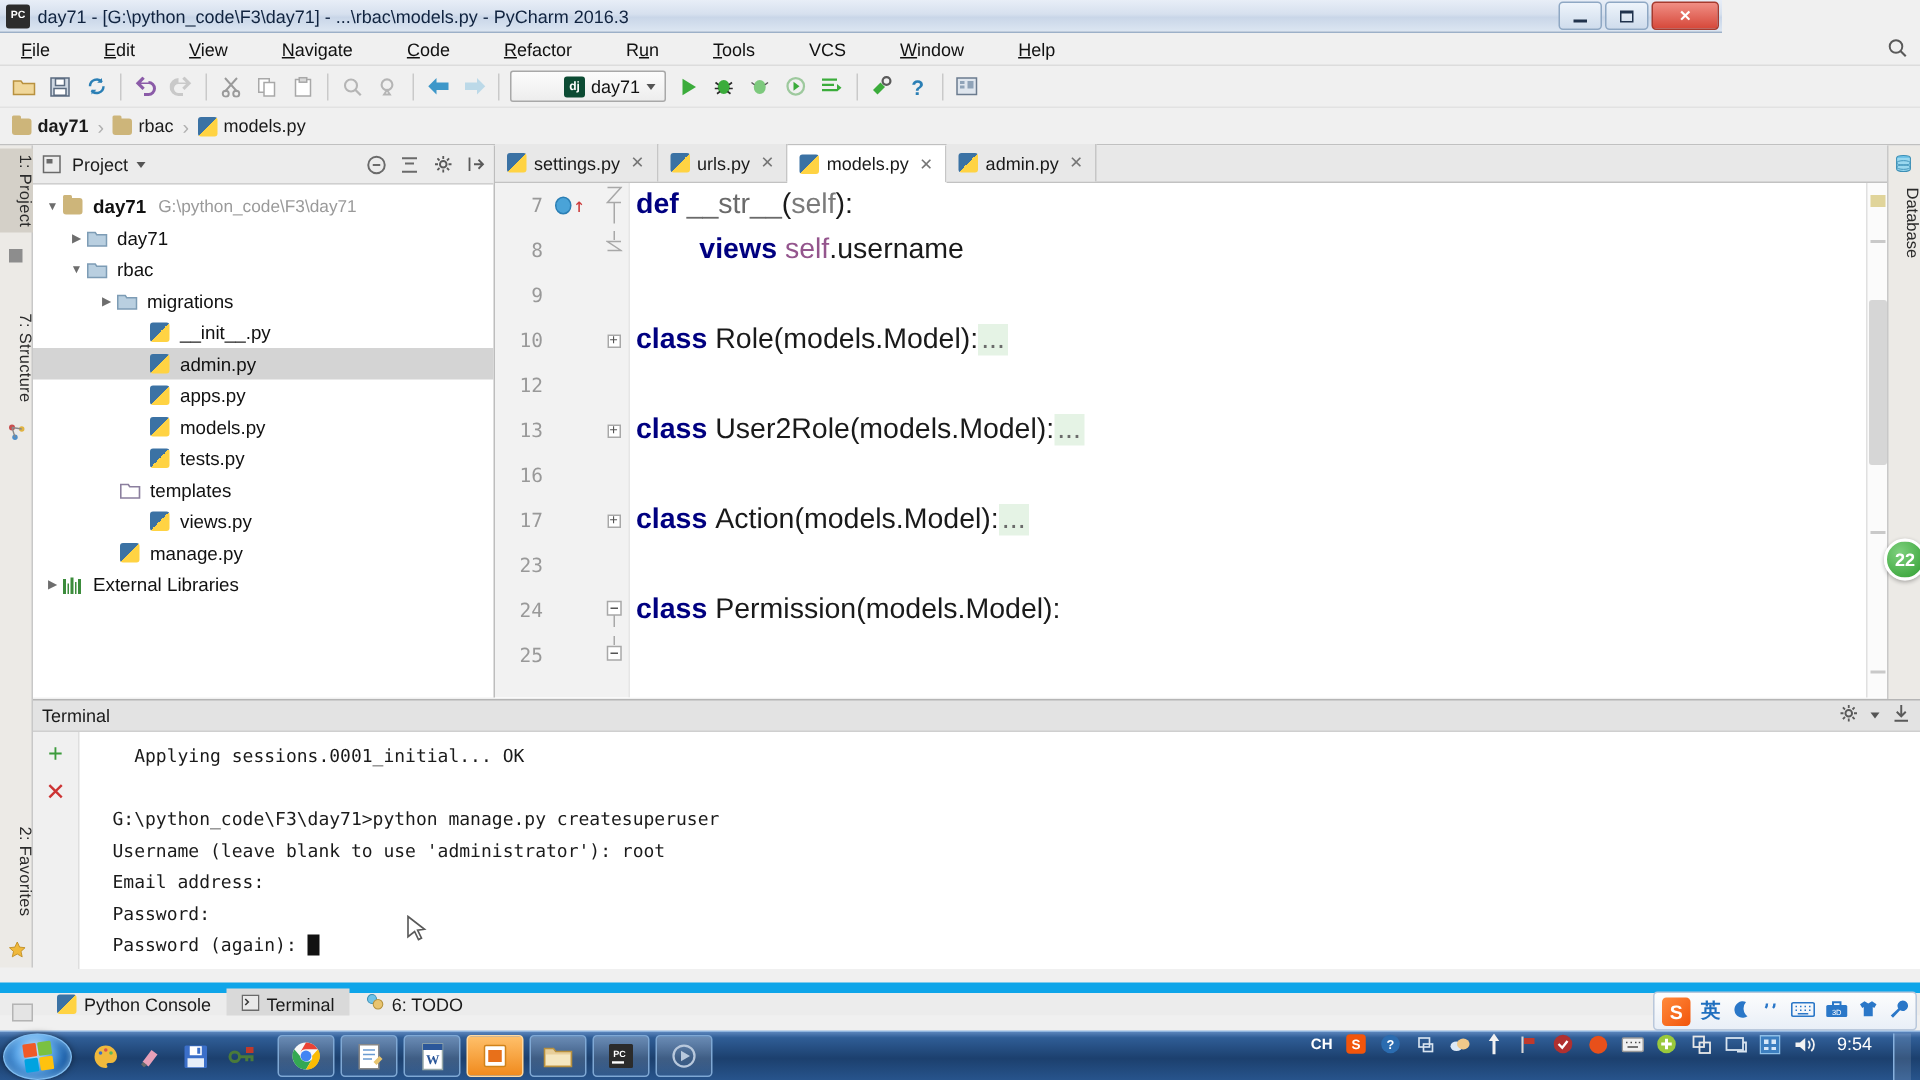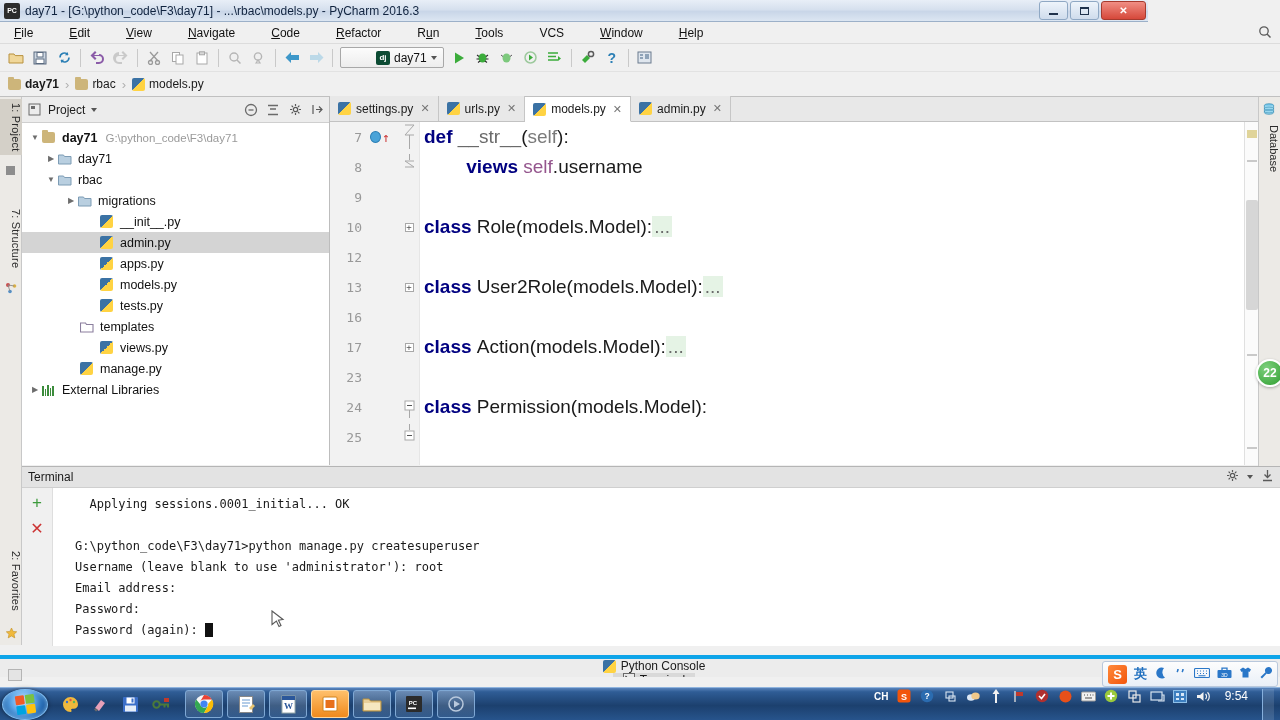--- a/index.html
+++ b/index.html
@@ -217,21 +217,21 @@
   .term-out {
     flex: 1; padding: 6px 0 0 22px; font-family: "DejaVu Sans Mono", monospace;
     font-size: 12px; color: #1a1a1a; line-height: 21px; white-space: pre;
     border-left: 1px solid #dedede;
   }
   .cursor-blk { display: inline-block; width: 8px; height: 14px; background: #111; vertical-align: -3px; }
 
   
   .bottomtabs {
     position: absolute; left: 0; bottom: 43px; width: 1280px; height: 22px;
-    background: #ececec; border-top: 4px solid #0ea5e9; display: flex; align-items: center; padding-left: 28px; flex-direction: column;
+    background: #ececec; border-top: 7px solid #0ea5e9; display: flex; align-items: center; padding-left: 28px;
   }
   .btab { display: flex; align-items: center; gap: 5px; height: 22px; padding: 0 10px; font-size: 12px; color: #1a1a1a; }
   .btab.active { background: #d9d9d9; }
   .eventlog { margin-left: auto; display: flex; align-items: center; gap: 5px; padding-right: 10px; font-size: 12px; color: #1a1a1a; }
 
   
   .statusstrip { position: absolute; left: 0; bottom: 33px; width: 1280px; height: 10px; background: #f0f0f0; }
   .sq { position: absolute; left: 8px; top: -8px; width: 14px; height: 12px; border: 1px solid #b4b4b4; background: #e4e4e4; }
 
   

